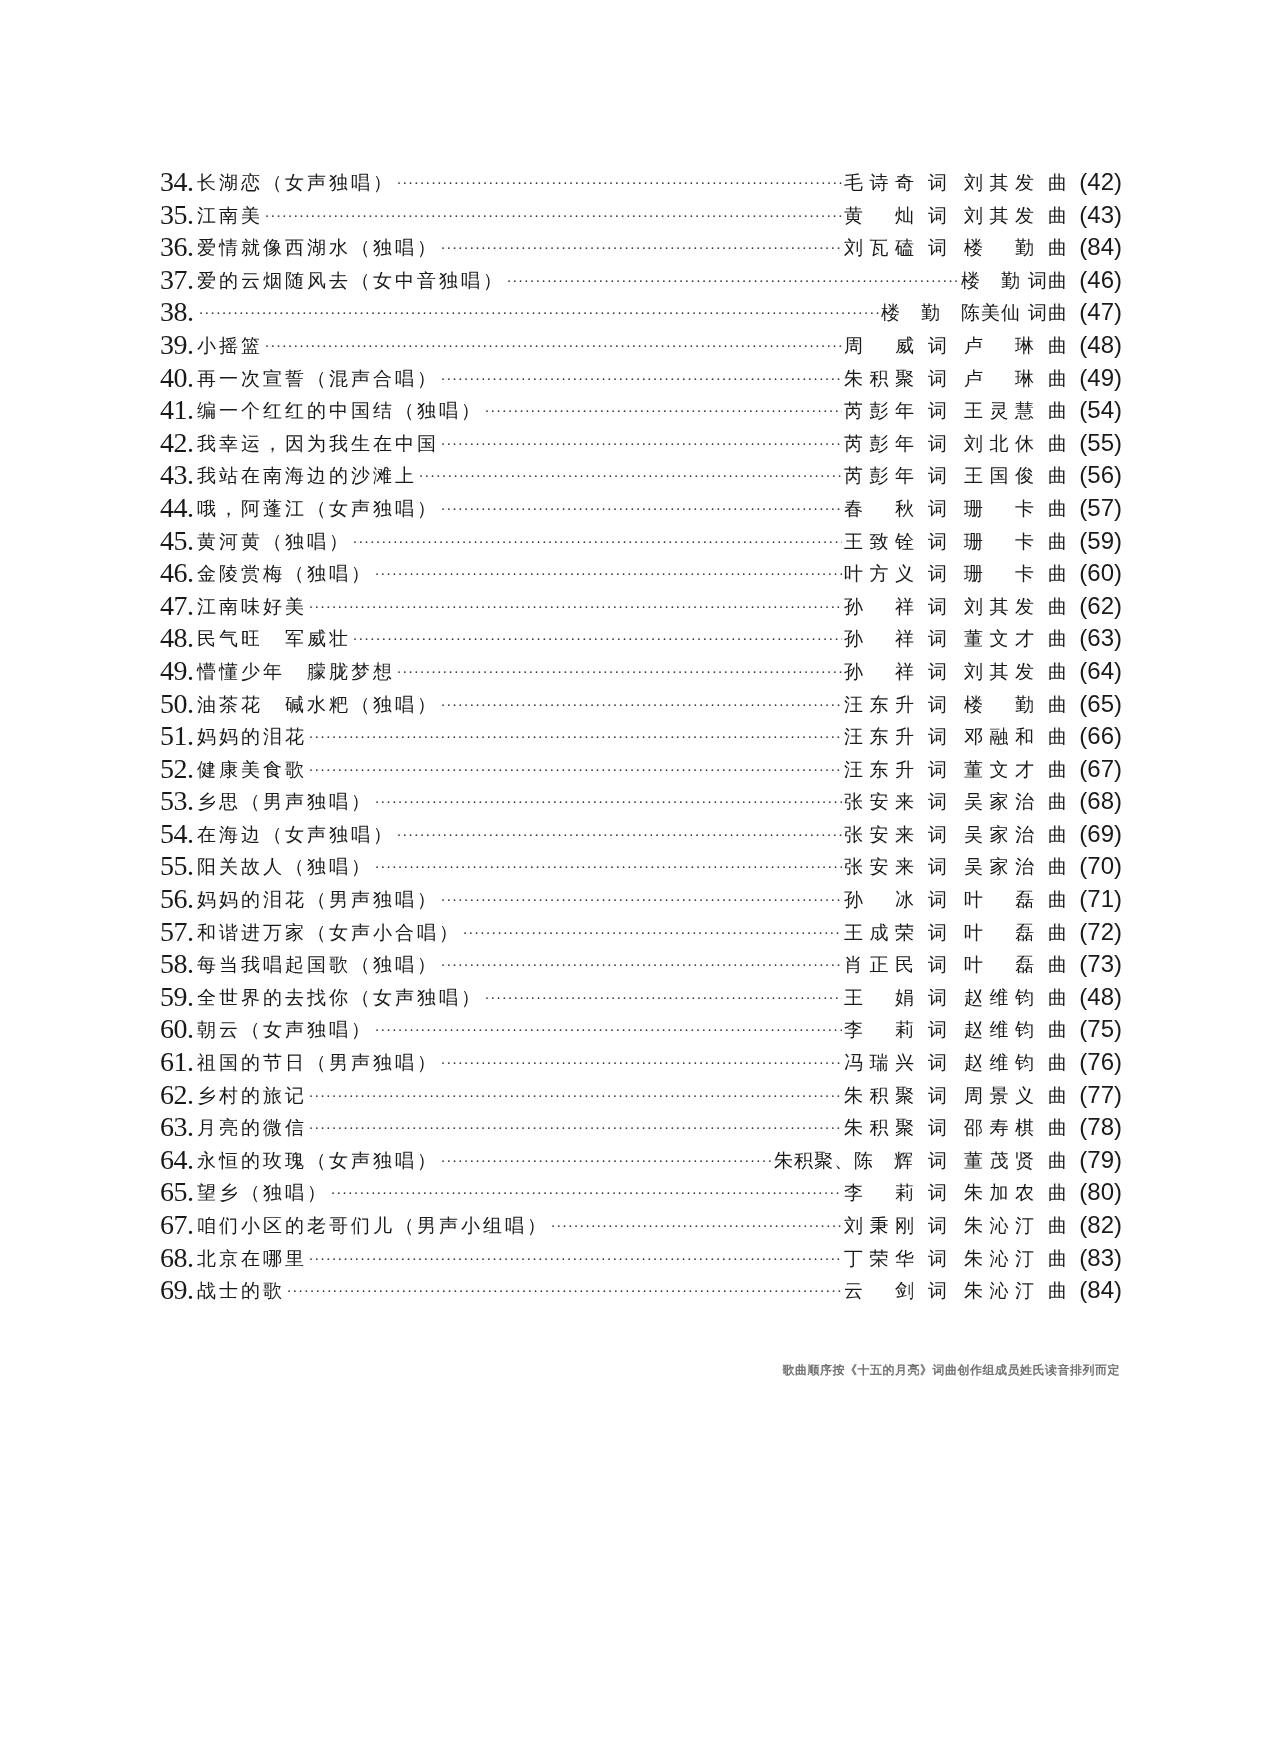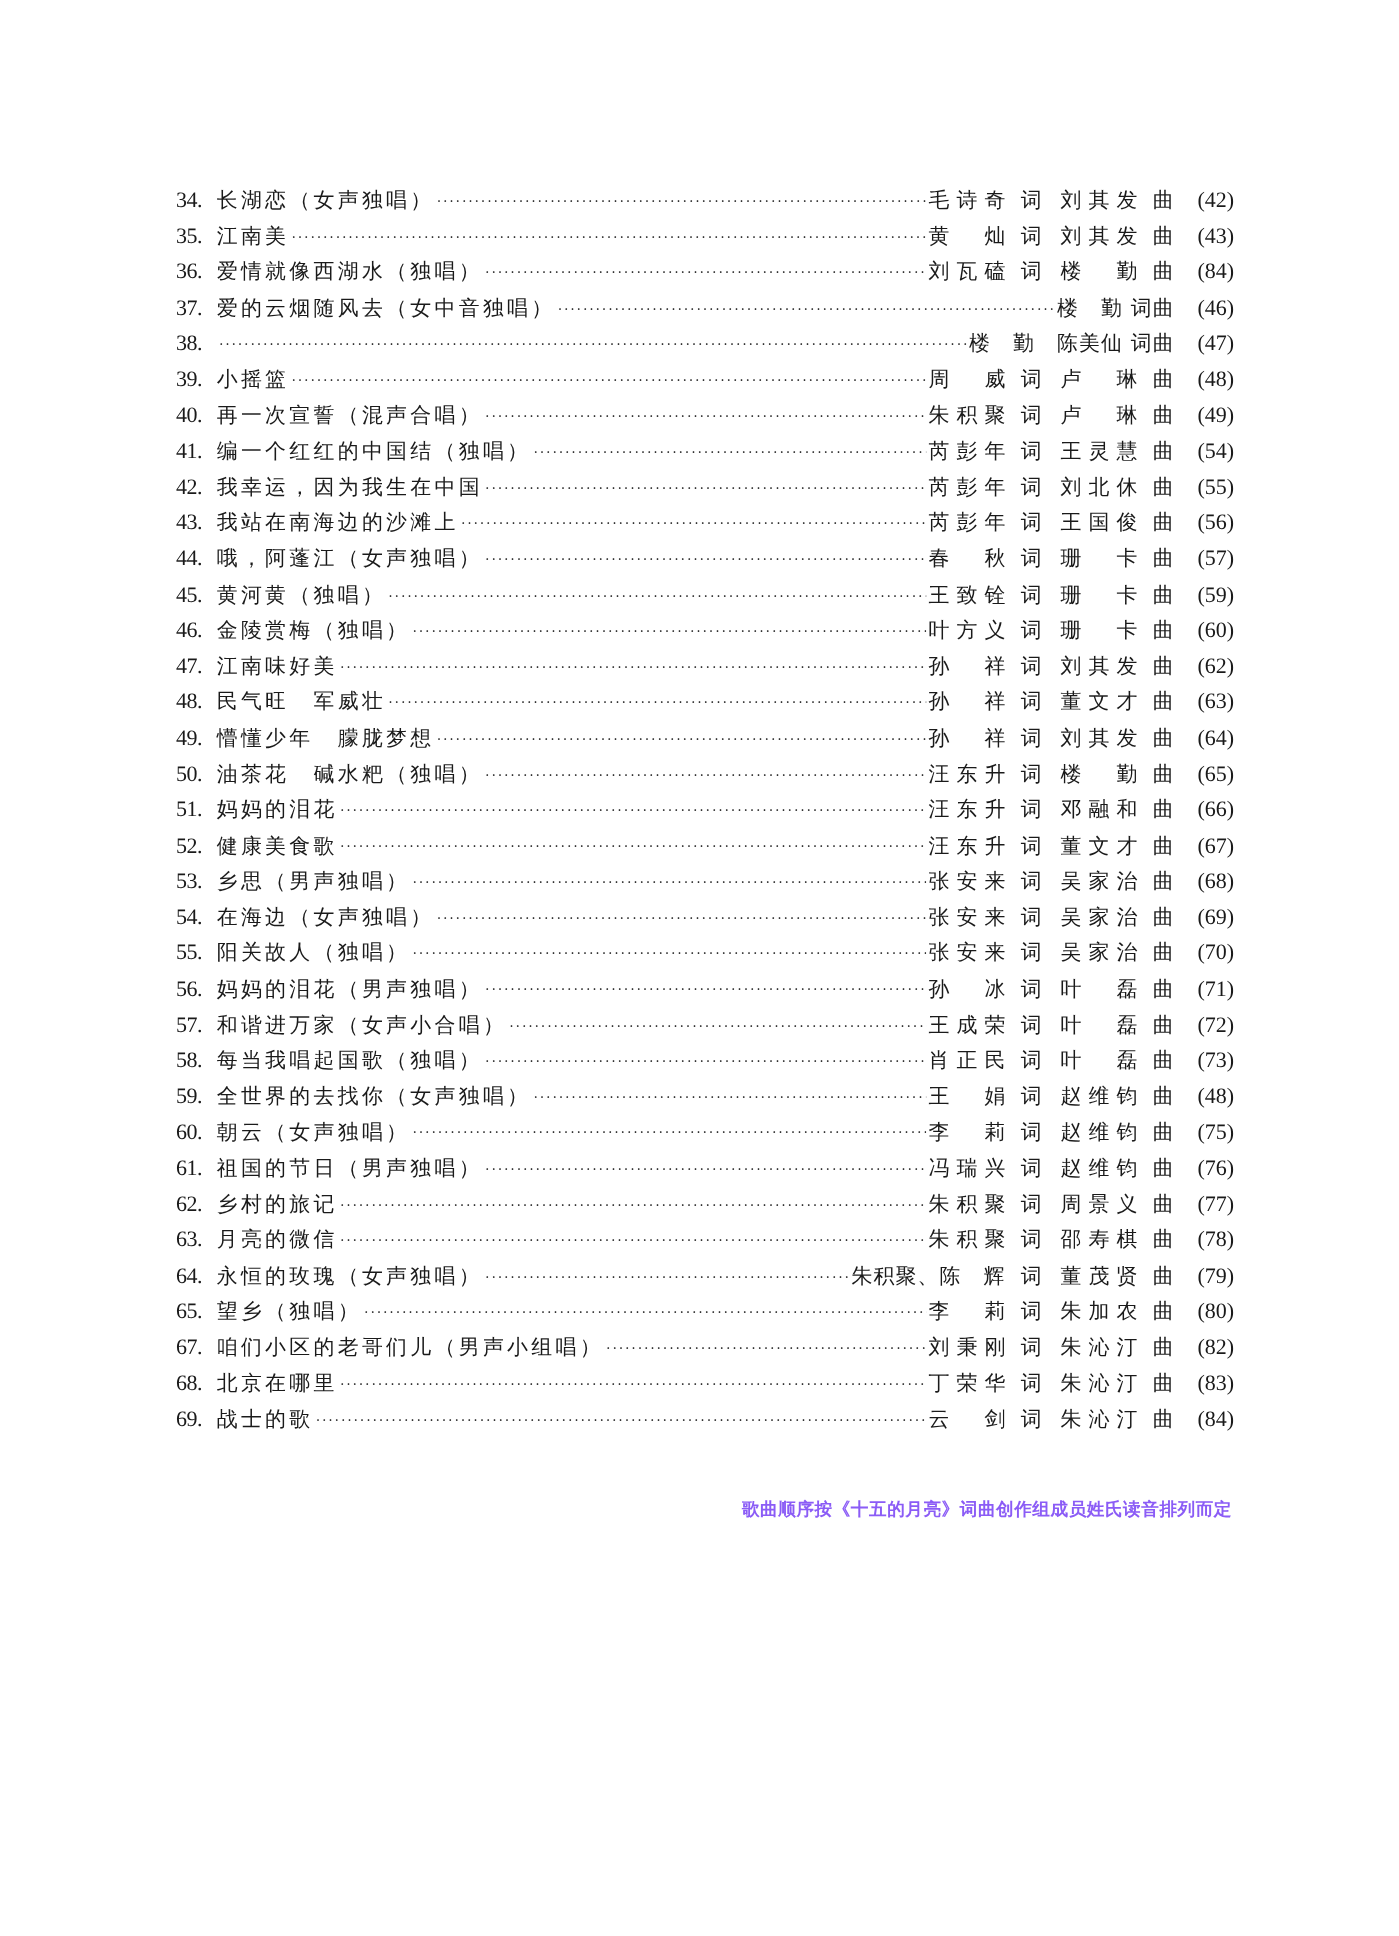--- a/index.html
+++ b/index.html
@@ -27,21 +27,21 @@
       line-height: 32.6px;
       font-size: 19px;
       white-space: nowrap;
     }
     .num {
       position: absolute;
       left: 0;
       top: 0;
       width: 34px;
       font-family: "Liberation Serif", serif;
-      font-size: 20px;
+      font-size: 28px;
       letter-spacing: -0.5px;
     }
     .title-wrap {
       position: absolute;
       left: 37px;
       top: 0;
       right: 0;
       display: flex;
       align-items: baseline;
     }
@@ -100,31 +100,31 @@
     }
     .joint {
       display: inline-block;
       letter-spacing: 1px;
       margin-right: 8px;
     }
     .page {
       display: inline-block;
       width: 46px;
       text-align: right;
-      font-family: Liberation Serif, serif;
-      font-size: 20px;
+      font-family: Liberation Sans, sans-serif;
+      font-size: 24px;
     }
     .footer {
       position: absolute;
       right: 152px;
       top: 1362px;
       font-family: "DejaVu Sans", "Liberation Sans", sans-serif;
-      font-size: 16px;
+      font-size: 12px;
       font-weight: bold;
-      color: #8b5cf6;
+      color: #737373;
       letter-spacing: 0.5px;
     }
   </style>
 </head>
 <body>
 
 <div class="toc" id="toc">
     <div class="row">
     <span class="num">34.</span>
     <div class="title-wrap">

